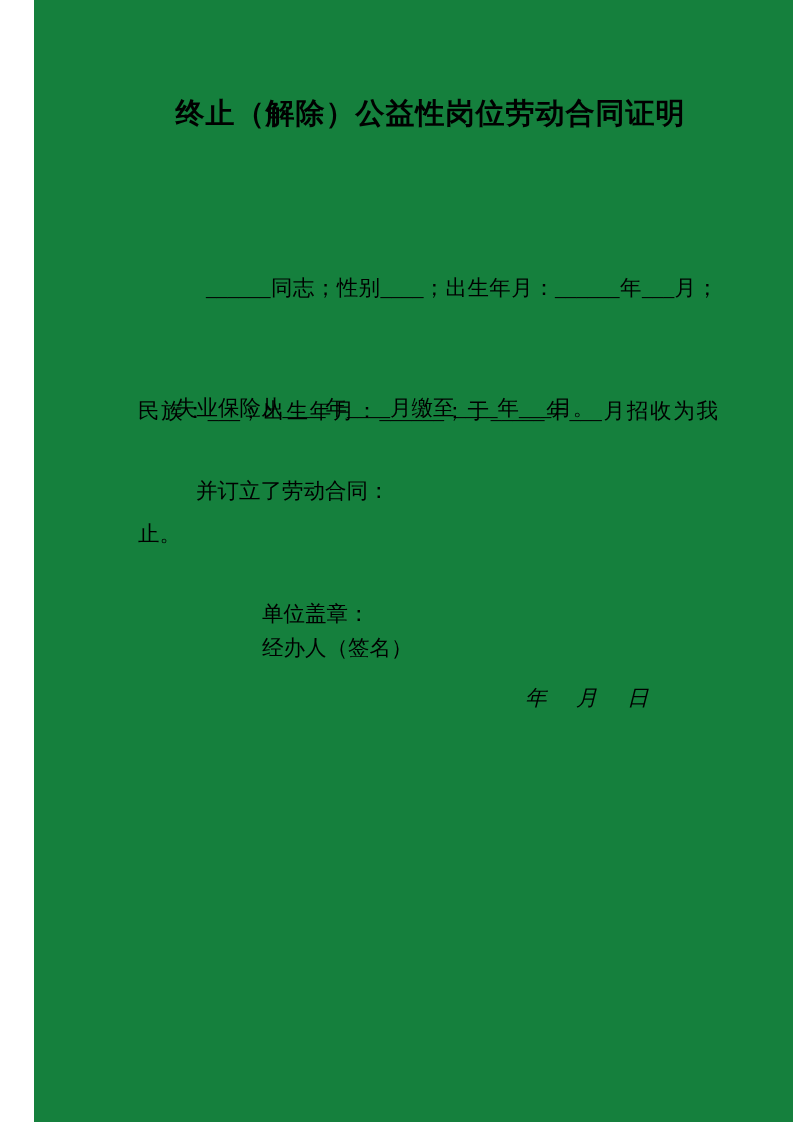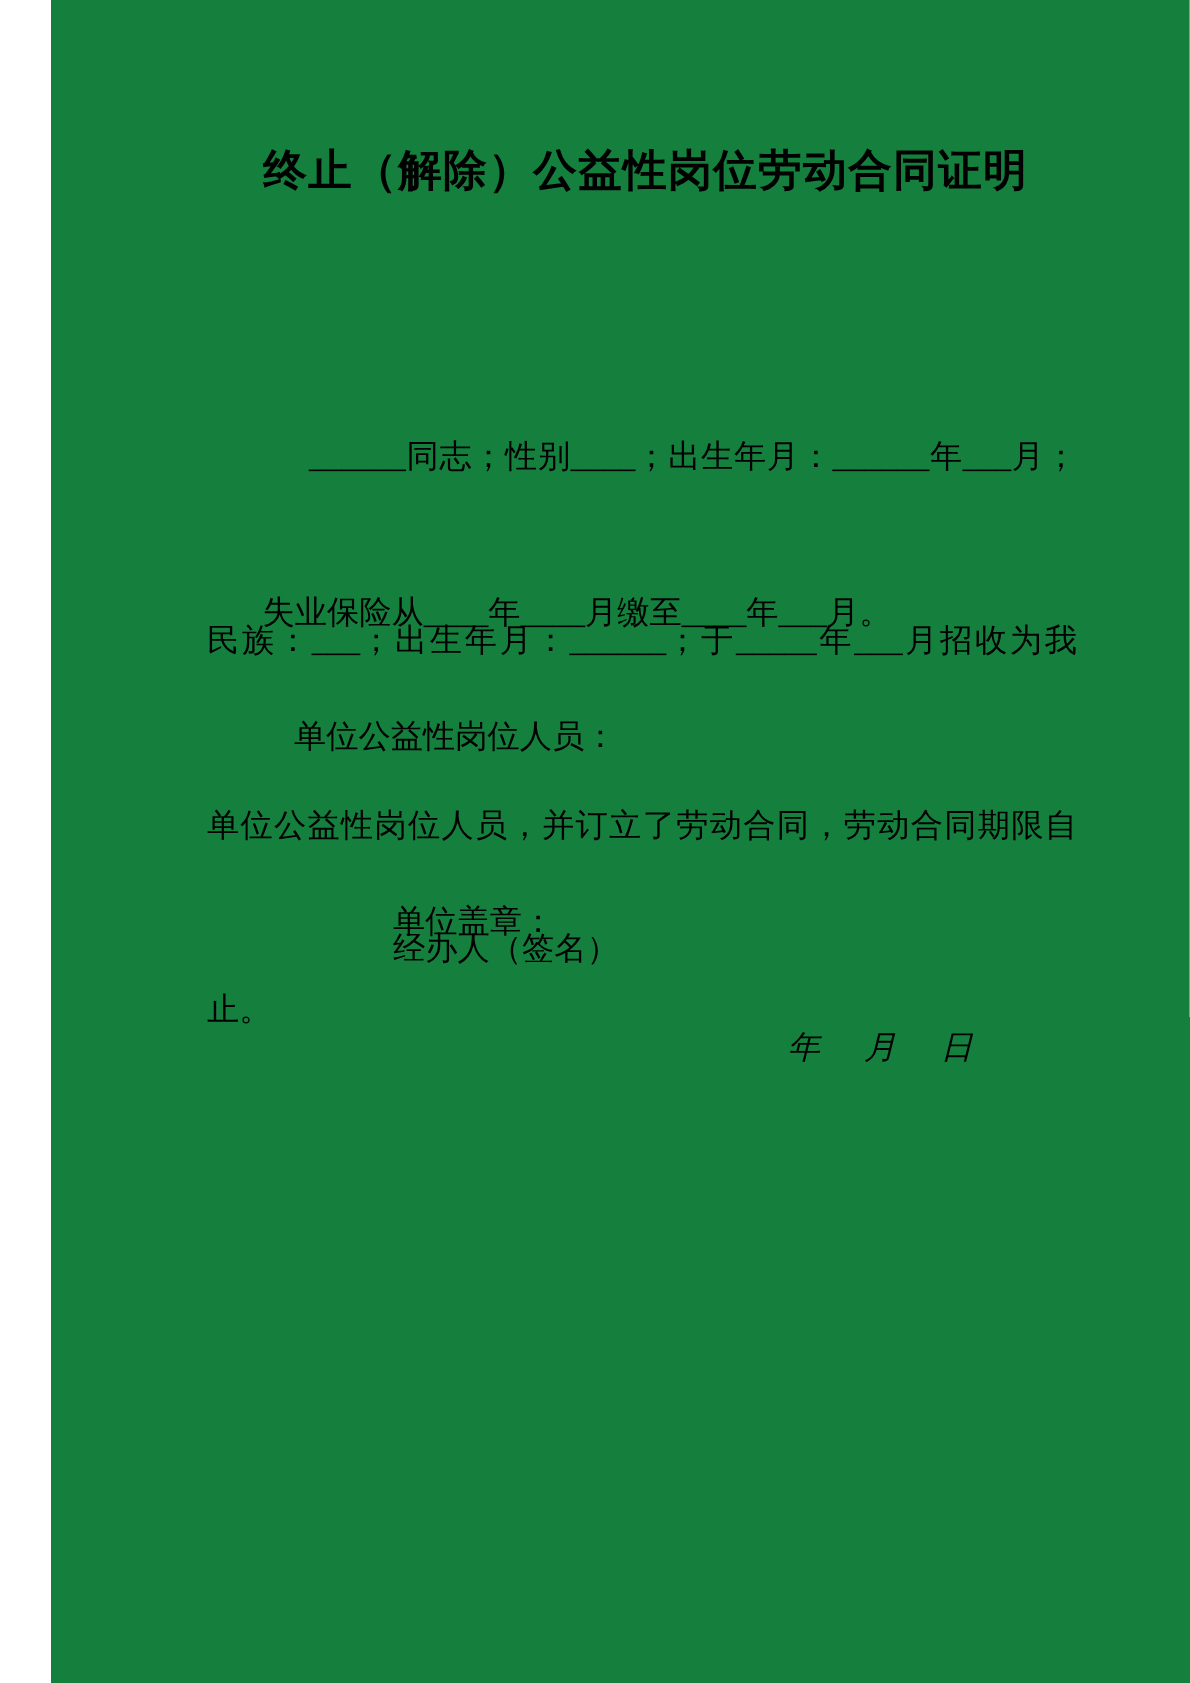--- a/index.html
+++ b/index.html
@@ -29,21 +29,21 @@
     letter-spacing: 1px;
   }
   .body-text {
     font-size: 21.5px;
     line-height: 41px;
     white-space: pre-wrap;
   }
   .main-para {
     position: absolute;
     left: 104px;
-    top: 202px;
+    top: 186px;
     width: 580px;
   }
   .line-justify {
     text-align: justify;
     text-align-last: justify;
   }
   .indent-first {
     text-indent: 68px;
   }
   .insurance-line {
@@ -60,47 +60,46 @@
   }
   .seal-line {
     position: absolute;
     left: 228px;
     top: 594px;
     font-family: Liberation Serif, serif;
   }
   .handler-line {
     position: absolute;
     left: 228px;
-    top: 612px;
+    top: 628px;
   }
   .date-line {
     position: absolute;
     left: 491px;
     top: 678px;
     letter-spacing: 4px;
     font-style: italic;
   }
 </style>
 </head>
 <body>
 
 <div class="page">
 
   <h1 class="doc-title">终止（解除）公益性岗位劳动合同证明</h1>
 
   <div class="main-para body-text">
     <div class="line-justify indent-first">______同志；性别____；出生年月：______年___月；</div>
     <div class="line-justify">民族：___；出生年月：______；于_____年___月招收为我</div>
-    <div class="line-justify">单位公益性岗位人员，并订立了劳动合同，劳动合同期限自</div>
     <div>止。</div>
   </div>
 
   <div class="insurance-line body-text">失业保险从____年____月缴至____年___月。</div>
 
-  <div class="signature-line body-text">单位公益性岗位人员：</div>
+  <div class="signature-line body-text">并订立了劳动合同：</div>
 
   <div class="seal-line body-text">单位盖章：</div>
 
   <div class="handler-line body-text">经办人（签名）</div>
 
   <div class="date-line body-text">年　月　日</div>
 
 </div>
 
 </body></html>

